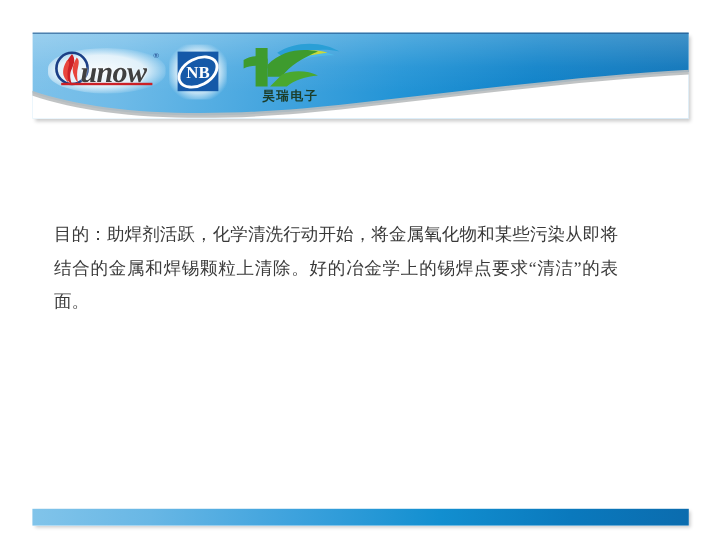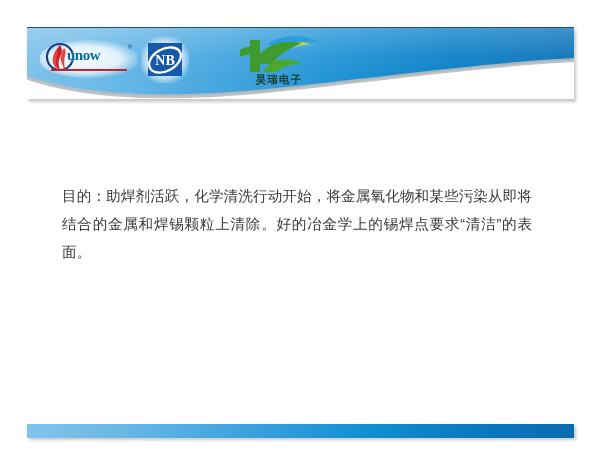--- a/index.html
+++ b/index.html
@@ -95,23 +95,24 @@
     position: absolute;
     left: 2px; top: 2px;
     width: 30px; height: 30px;
   }
   .logo-unow .word {
     position: absolute;
     left: 24px;
     top: 7px;
     font-family: "Liberation Serif", "DejaVu Serif", serif;
     font-weight: bold;
-    font-size: 15px;
+    font-style: italic;
+    font-size: 25px;
     letter-spacing: -0.5px;
-    color: #0369a1;
+    color: #404040;
     text-shadow: 0 0 2px #ffffff;
   }
   .logo-unow .underbar {
     position: absolute;
     left: 8px;
     top: 29px;
     width: 76px;
     height: 2px;
     background: #cc2026;
   }
@@ -122,21 +123,20 @@
     font-size: 6px;
     color: #1b3f86;
     font-family: "Liberation Sans", sans-serif;
   }
 
   
   .logo-nb {
     position: relative;
     width: 40px;
     height: 40px;
-    padding-left: 37px;
   }
   .logo-nb .glow2 {
     position: absolute;
     left: -4px; top: -3px;
     width: 48px; height: 46px;
     border-radius: 10px;
     background: radial-gradient(ellipse at 50% 50%, rgba(255,255,255,0.92) 0%, rgba(255,255,255,0.6) 55%, rgba(255,255,255,0) 78%);
   }
   .logo-nb .sq {
     position: absolute;
@@ -160,23 +160,23 @@
     font-family: "Liberation Serif", "DejaVu Serif", serif;
     font-size: 15.5px;
     font-weight: bold;
     color: #c7343a;
     letter-spacing: 0.5px;
     white-space: nowrap;
   }
 
   .para {
     position: absolute;
-    left: 62px;
+    left: 45px;
     width: 470px;
-    font-family: Liberation Sans, sans-serif;
+    font-family: Liberation Serif, serif;
     font-size: 14.6px;
     line-height: 28px;
     color: #3a3a3a;
     text-align: justify;
     text-justify: inter-character;
   }
   .para-1 { top: 182px; }
   .para-2 { top: 284px; }
 
   

